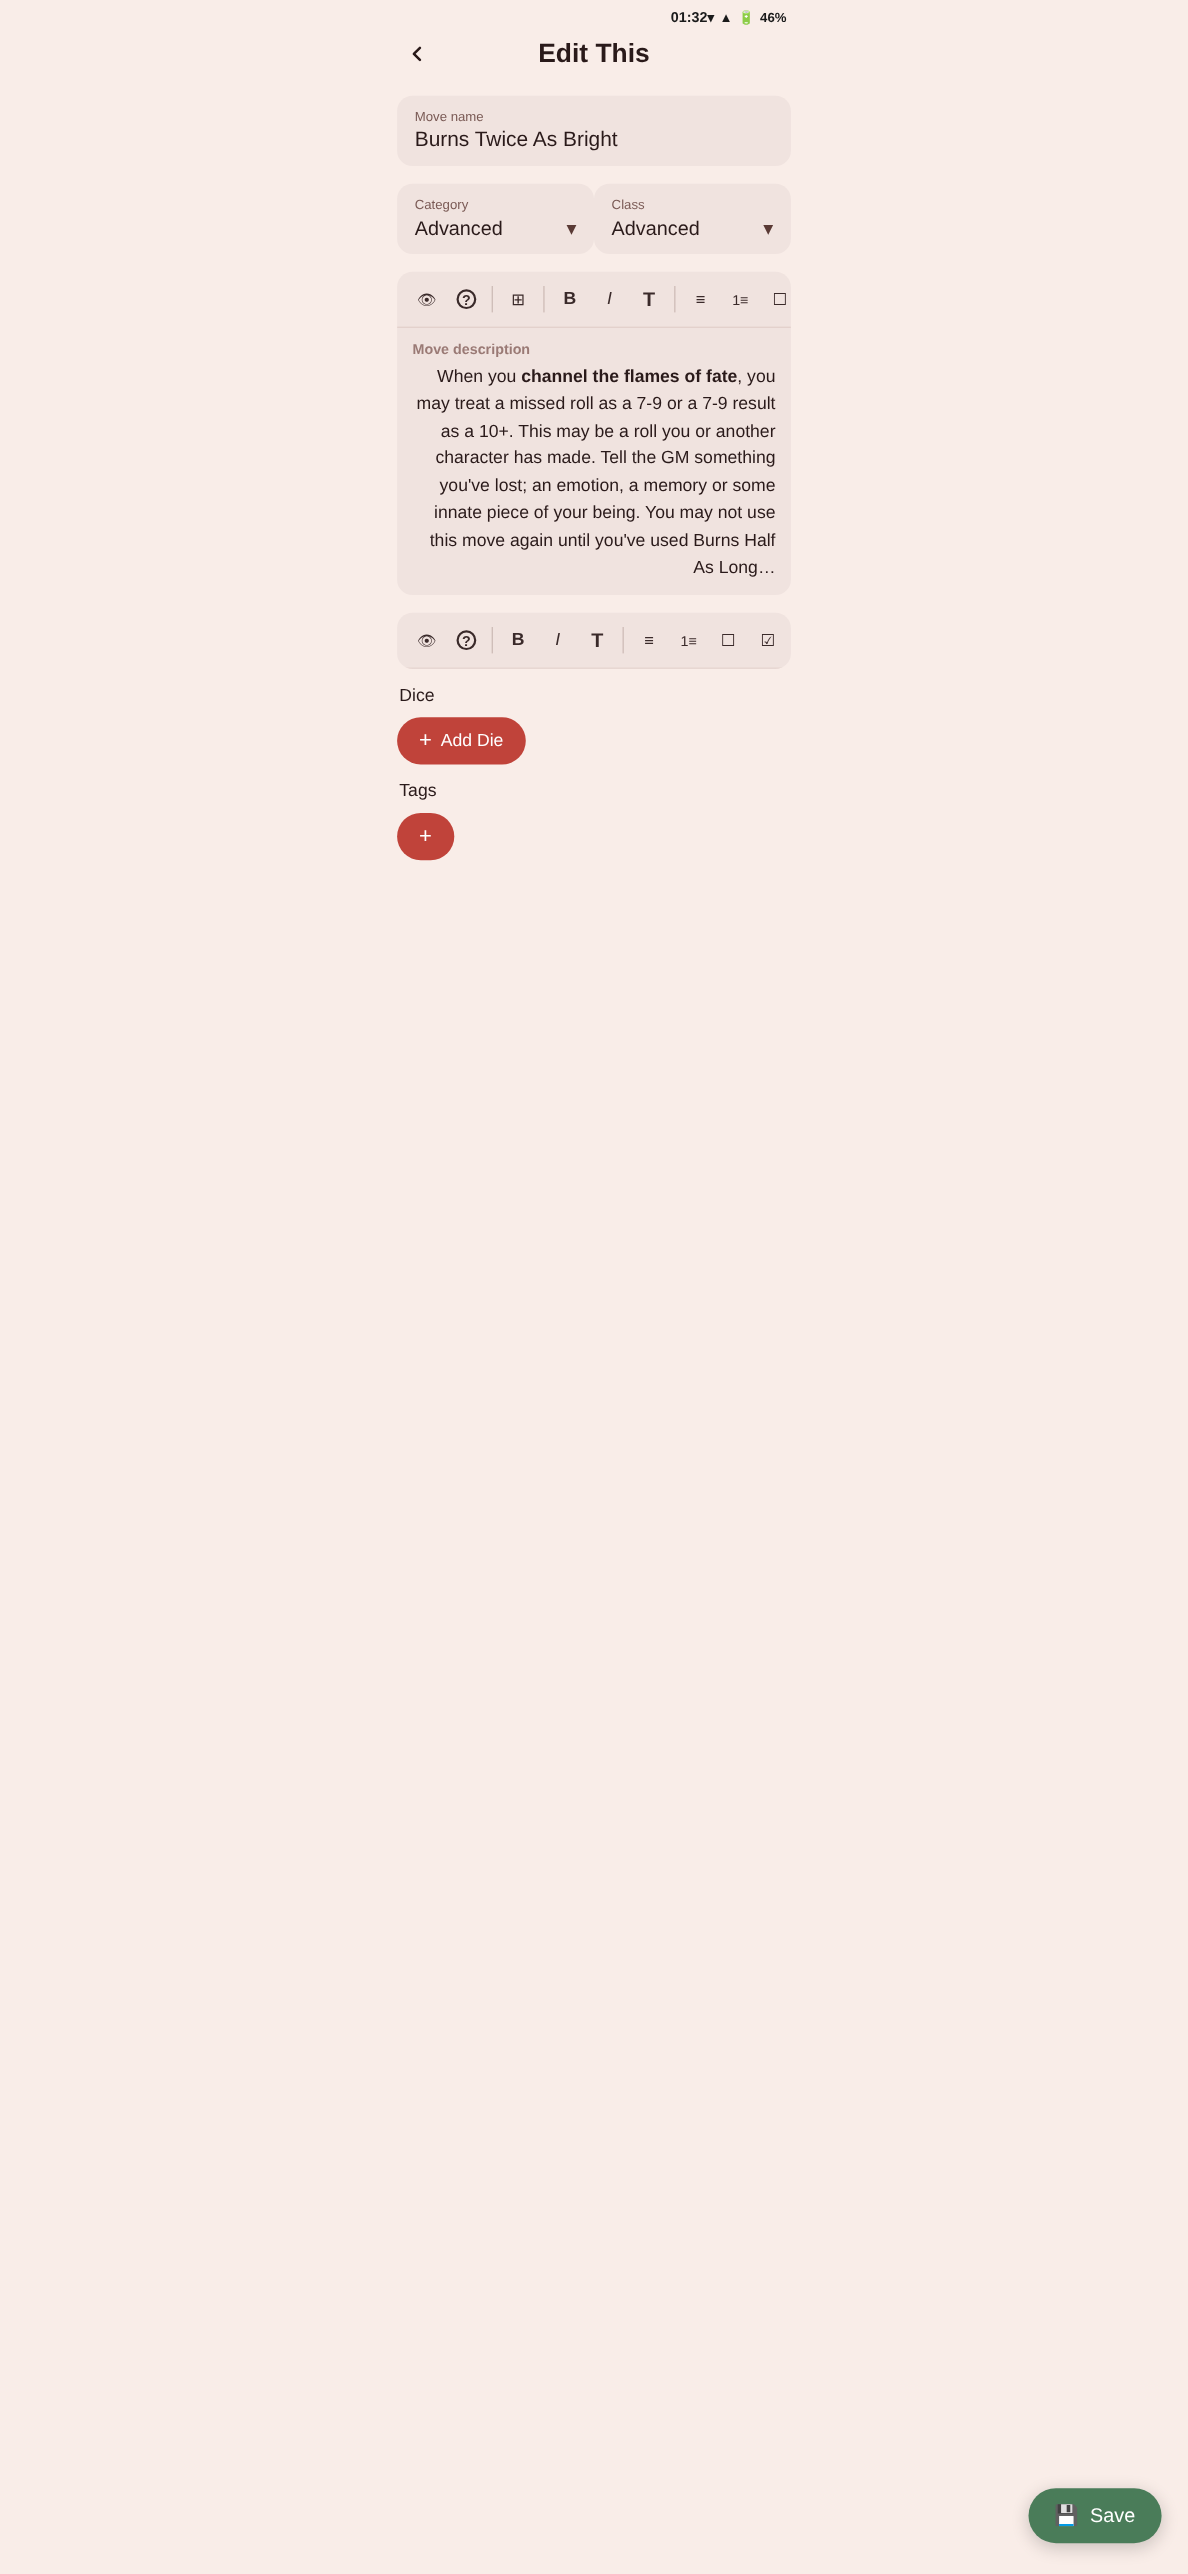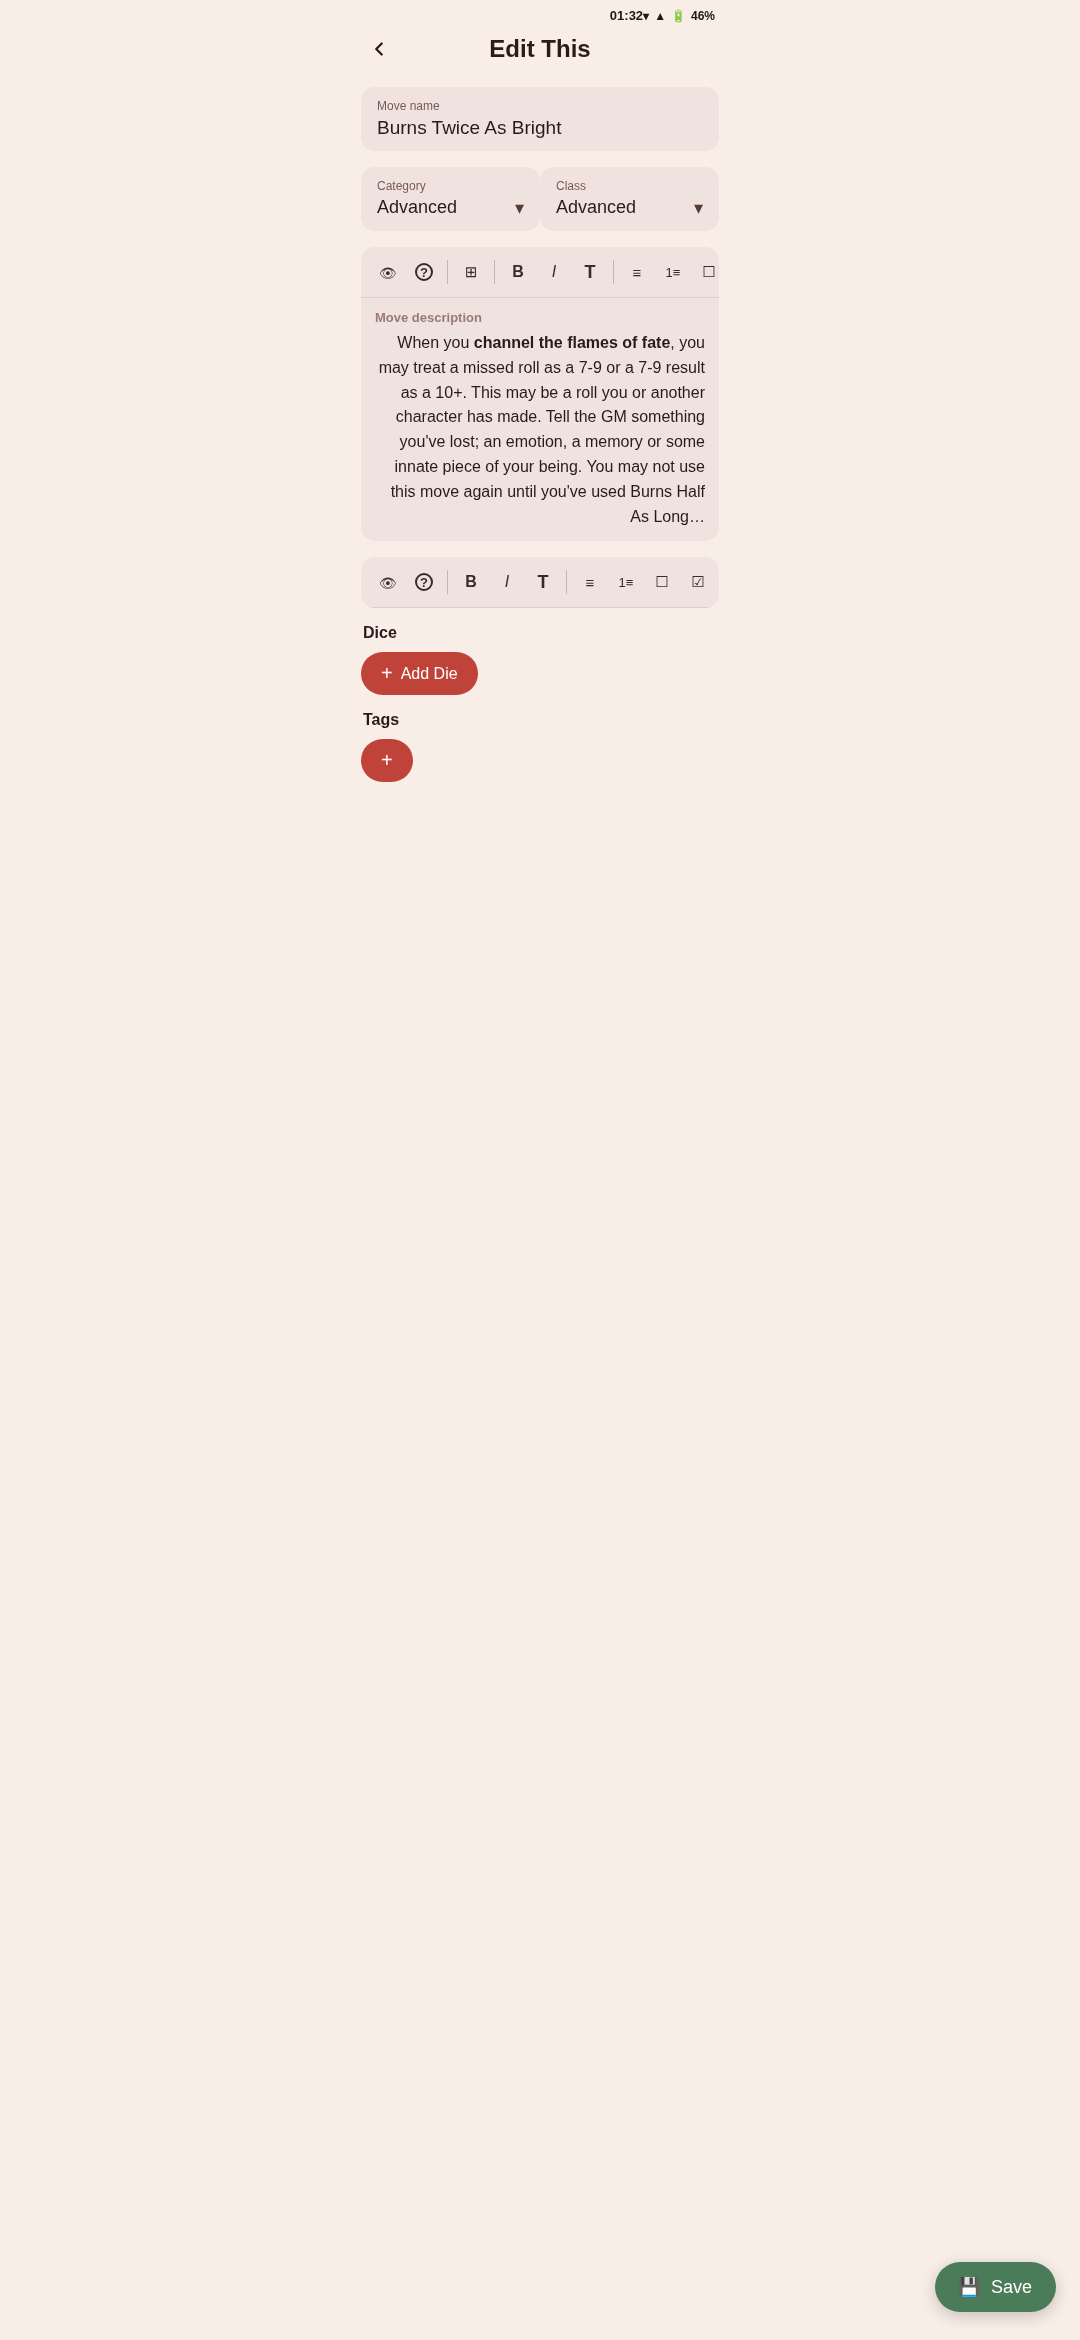--- a/index.html
+++ b/index.html
@@ -85,20 +85,21 @@
     .row-fields {
       display: flex;
     }
 
     .row-fields .field-card {
       flex: 1;
     }
 
     .select-field {
       display: flex;
+      align-items: center;
       justify-content: space-between;
     }
 
     .select-value {
       font-size: 18px;
       color: #2a1a1a;
     }
 
     .chevron-down {
       font-size: 18px;
@@ -162,21 +163,21 @@
       line-height: 1.55;
       text-align: right;
     }
 
     .editor-text-empty {
       min-height: 160px;
     }
 
     .section-label {
       font-size: 16px;
-      font-weight: 700;
+      font-weight: 400;
       color: #2a1a1a;
       padding: 0 2px;
     }
 
     .add-die-btn {
       display: flex;
       align-items: center;
       gap: 8px;
       background: #c0433a;
       color: white;

